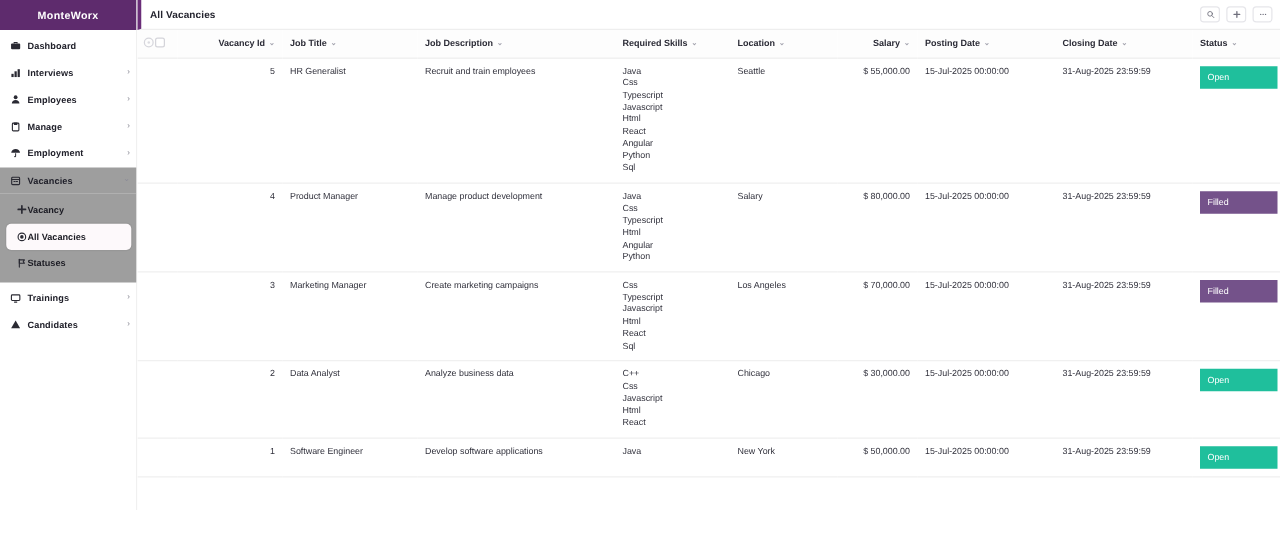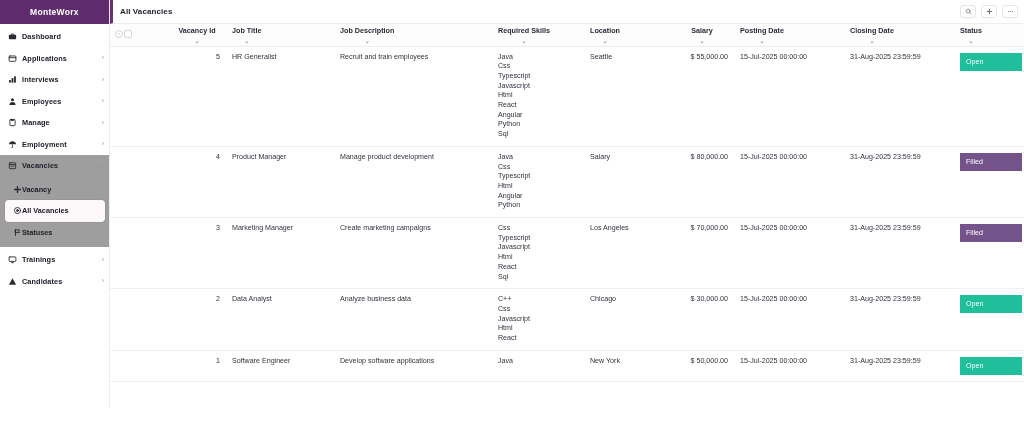--- a/index.html
+++ b/index.html
@@ -63,21 +63,21 @@
   .tb-btn svg { width: 7px; height: 7px; display: block; }
 
   
   #table-wrap { flex: 1 1 auto; overflow: hidden; background: #fff; }
   table.grid { width: 914px; border-collapse: collapse; table-layout: fixed; }
   table.grid thead th {
     height: 22px; background: #fdfdfd; border-bottom: 1px solid #ededed;
     font-size: 7.2px; font-weight: bold; color: #2b2b36;
     text-align: left; padding: 0 6px; white-space: nowrap; vertical-align: middle;
   }
-  .th-inner { display: inline-flex; align-items: center; gap: 3px; flex-direction: column; }
+  .th-inner { display: inline-flex; align-items: center; gap: 3px; }
   .th-inner.num { display: flex; justify-content: flex-end; }
   .sort-ico { font-size: 6px; color: #a2a2ad; line-height: 1; }
   table.grid tbody td {
     font-size: 7.1px; color: #31313c; padding: 6px;
     vertical-align: top; border-bottom: 1px solid #f0f0f0; background: #fff;
   }
   td.num { text-align: right; white-space: nowrap; }
   td.nowrap { white-space: nowrap; }
   .skills span { display: block; line-height: 9.7px; }
 
@@ -118,30 +118,20 @@
     </div>
     <nav class="navlist" id="nav-top">
         <div class="nav-item">
           <span class="ico">
             <svg viewBox="0 0 16 16" fill="#2a2a33">
               <rect x="1.5" y="5" width="13" height="8" rx="1.4"></rect>
               <path d="M6 5V3.6h4V5" stroke="#2a2a33" stroke-width="1.6" fill="none"></path>
             </svg>
           </span>
           <span class="nav-label">Dashboard</span>
-        </div>
-        <div class="nav-item">
-          <span class="ico">
-            <svg viewBox="0 0 16 16" fill="none" stroke="#2a2a33" stroke-width="1.6" stroke-linecap="round" stroke-linejoin="round">
-              <rect x="2" y="3.5" width="12" height="9.5" rx="1.4"></rect>
-              <path d="M2 6.6h12"></path>
-            </svg>
-          </span>
-          <span class="nav-label">Applications</span>
-          <span class="chev">›</span>
         </div>
         <div class="nav-item">
           <span class="ico">
             <svg viewBox="0 0 16 16" fill="#2a2a33">
               <rect x="2" y="9" width="3.2" height="4.6"></rect>
               <rect x="6.4" y="5.4" width="3.2" height="8.2"></rect>
               <rect x="10.8" y="2.4" width="3.2" height="11.2"></rect>
             </svg>
           </span>
           <span class="nav-label">Interviews</span>

